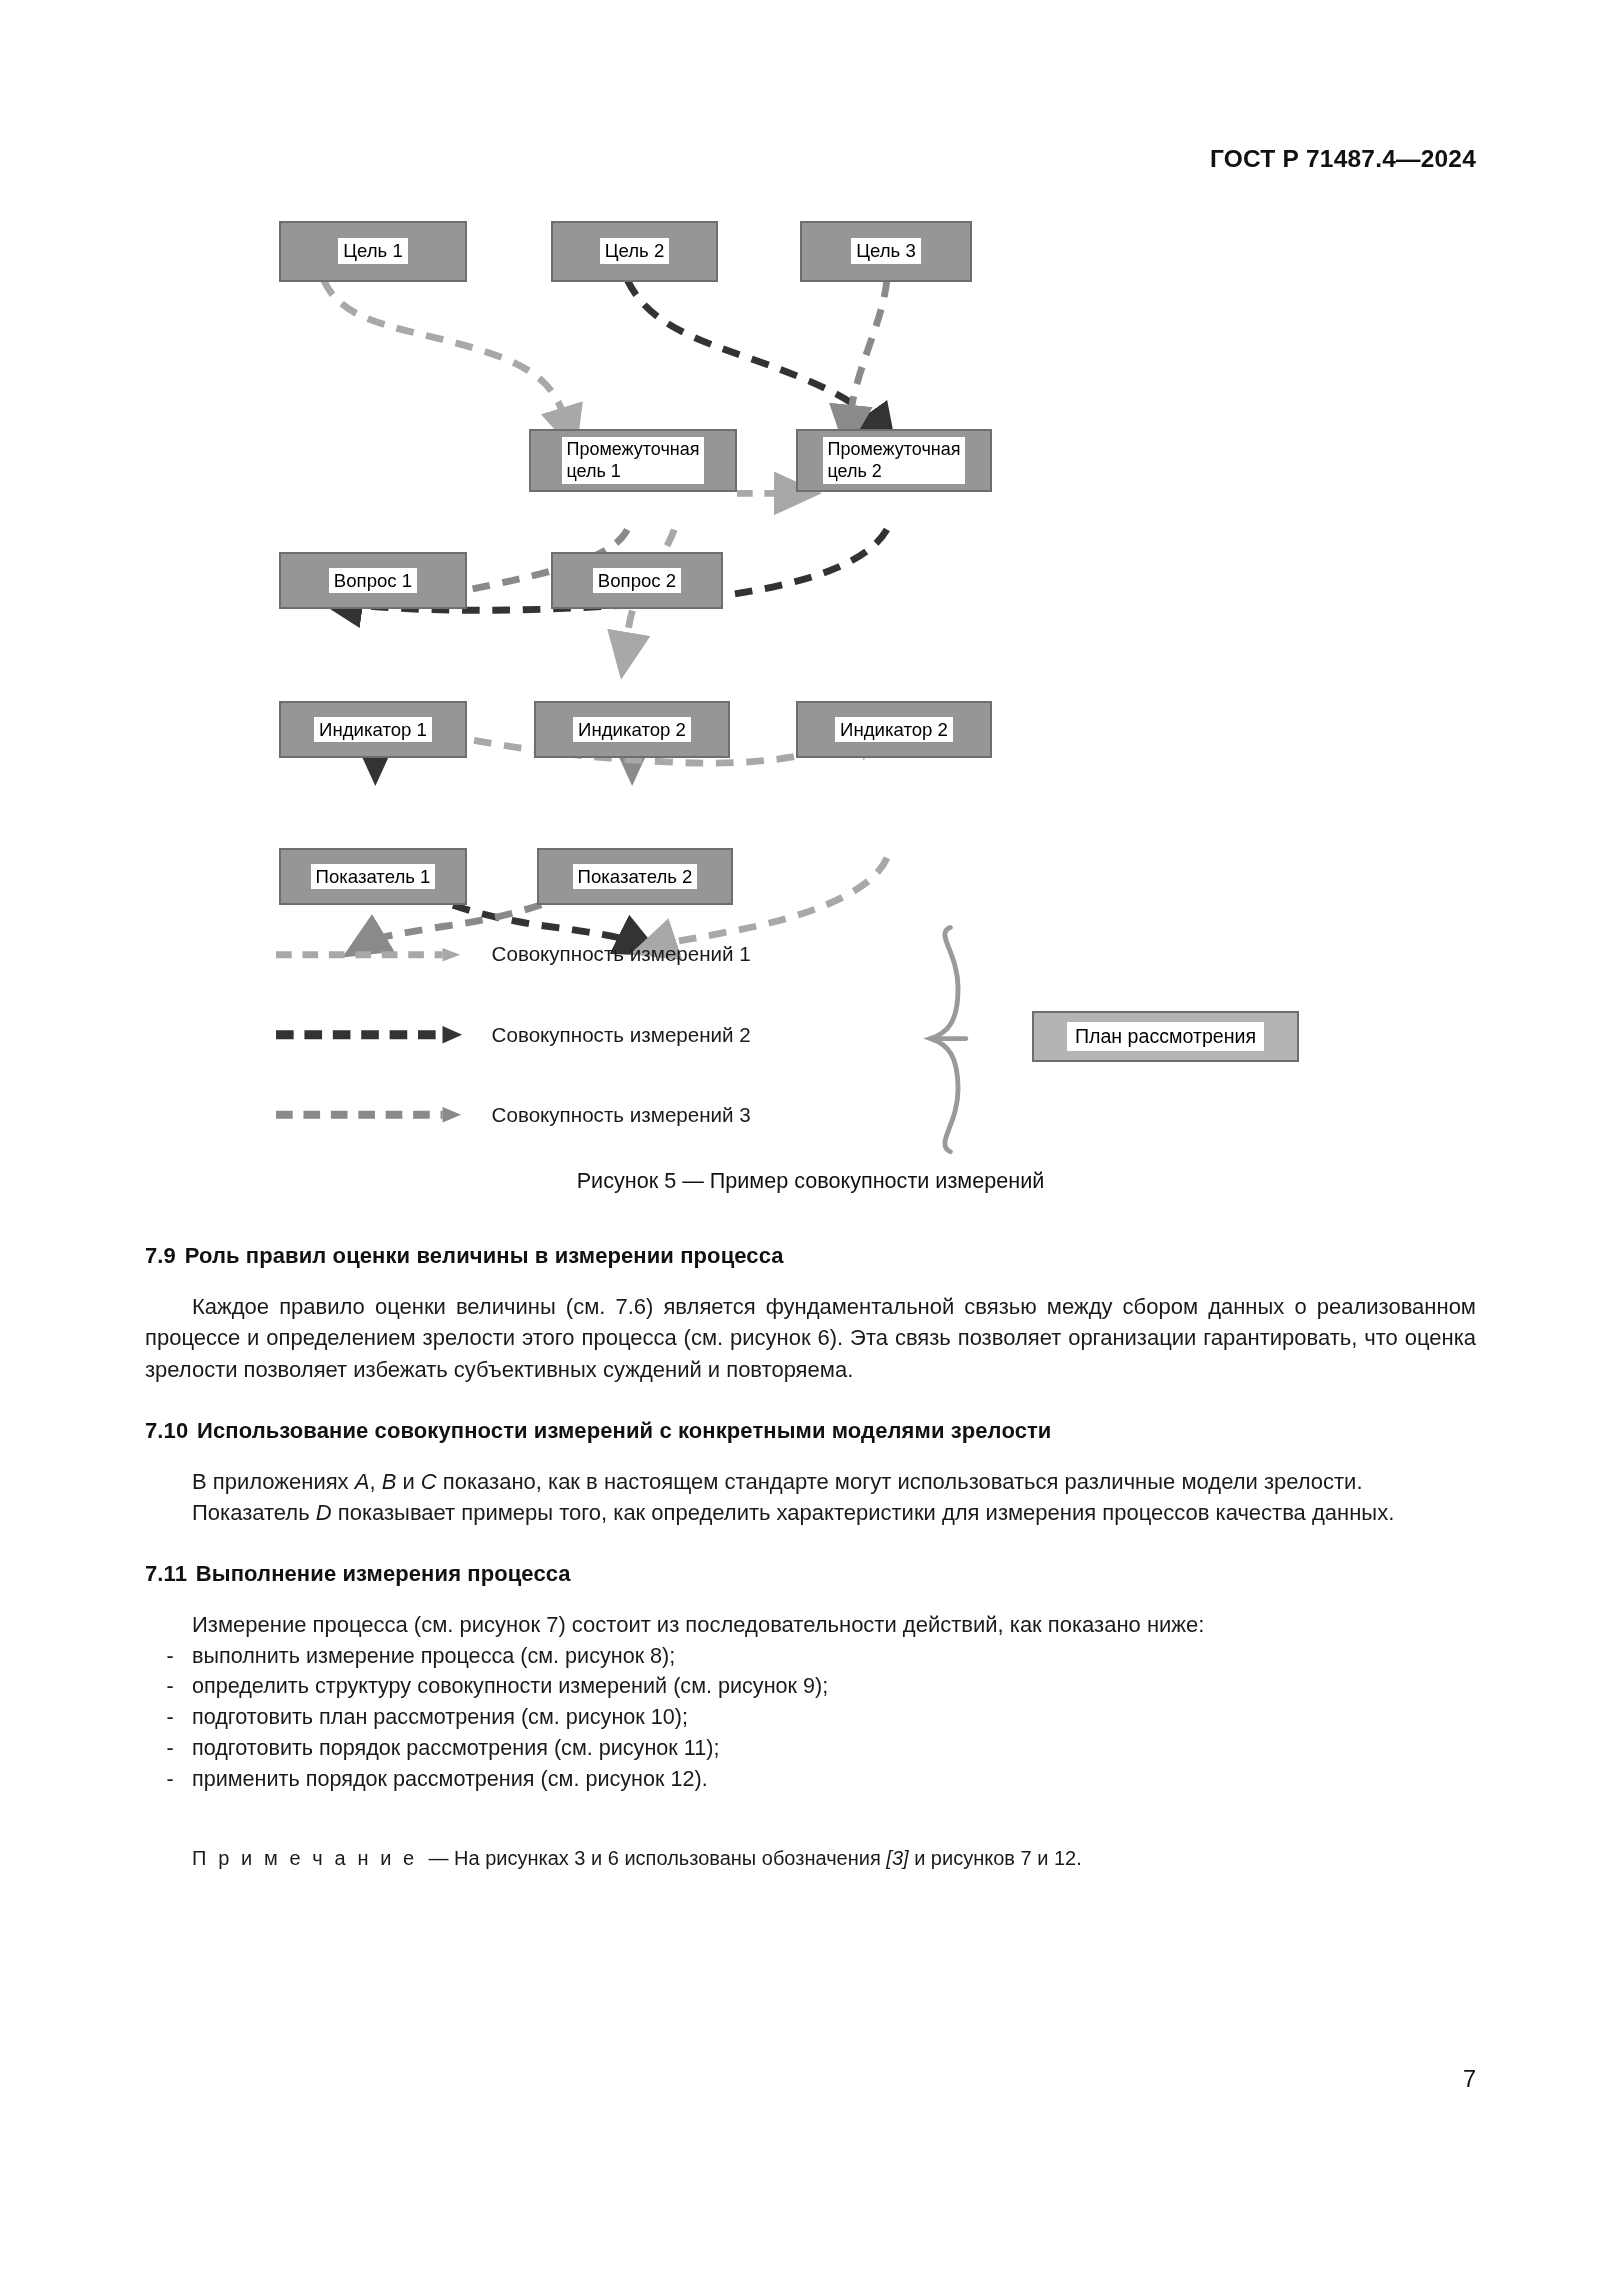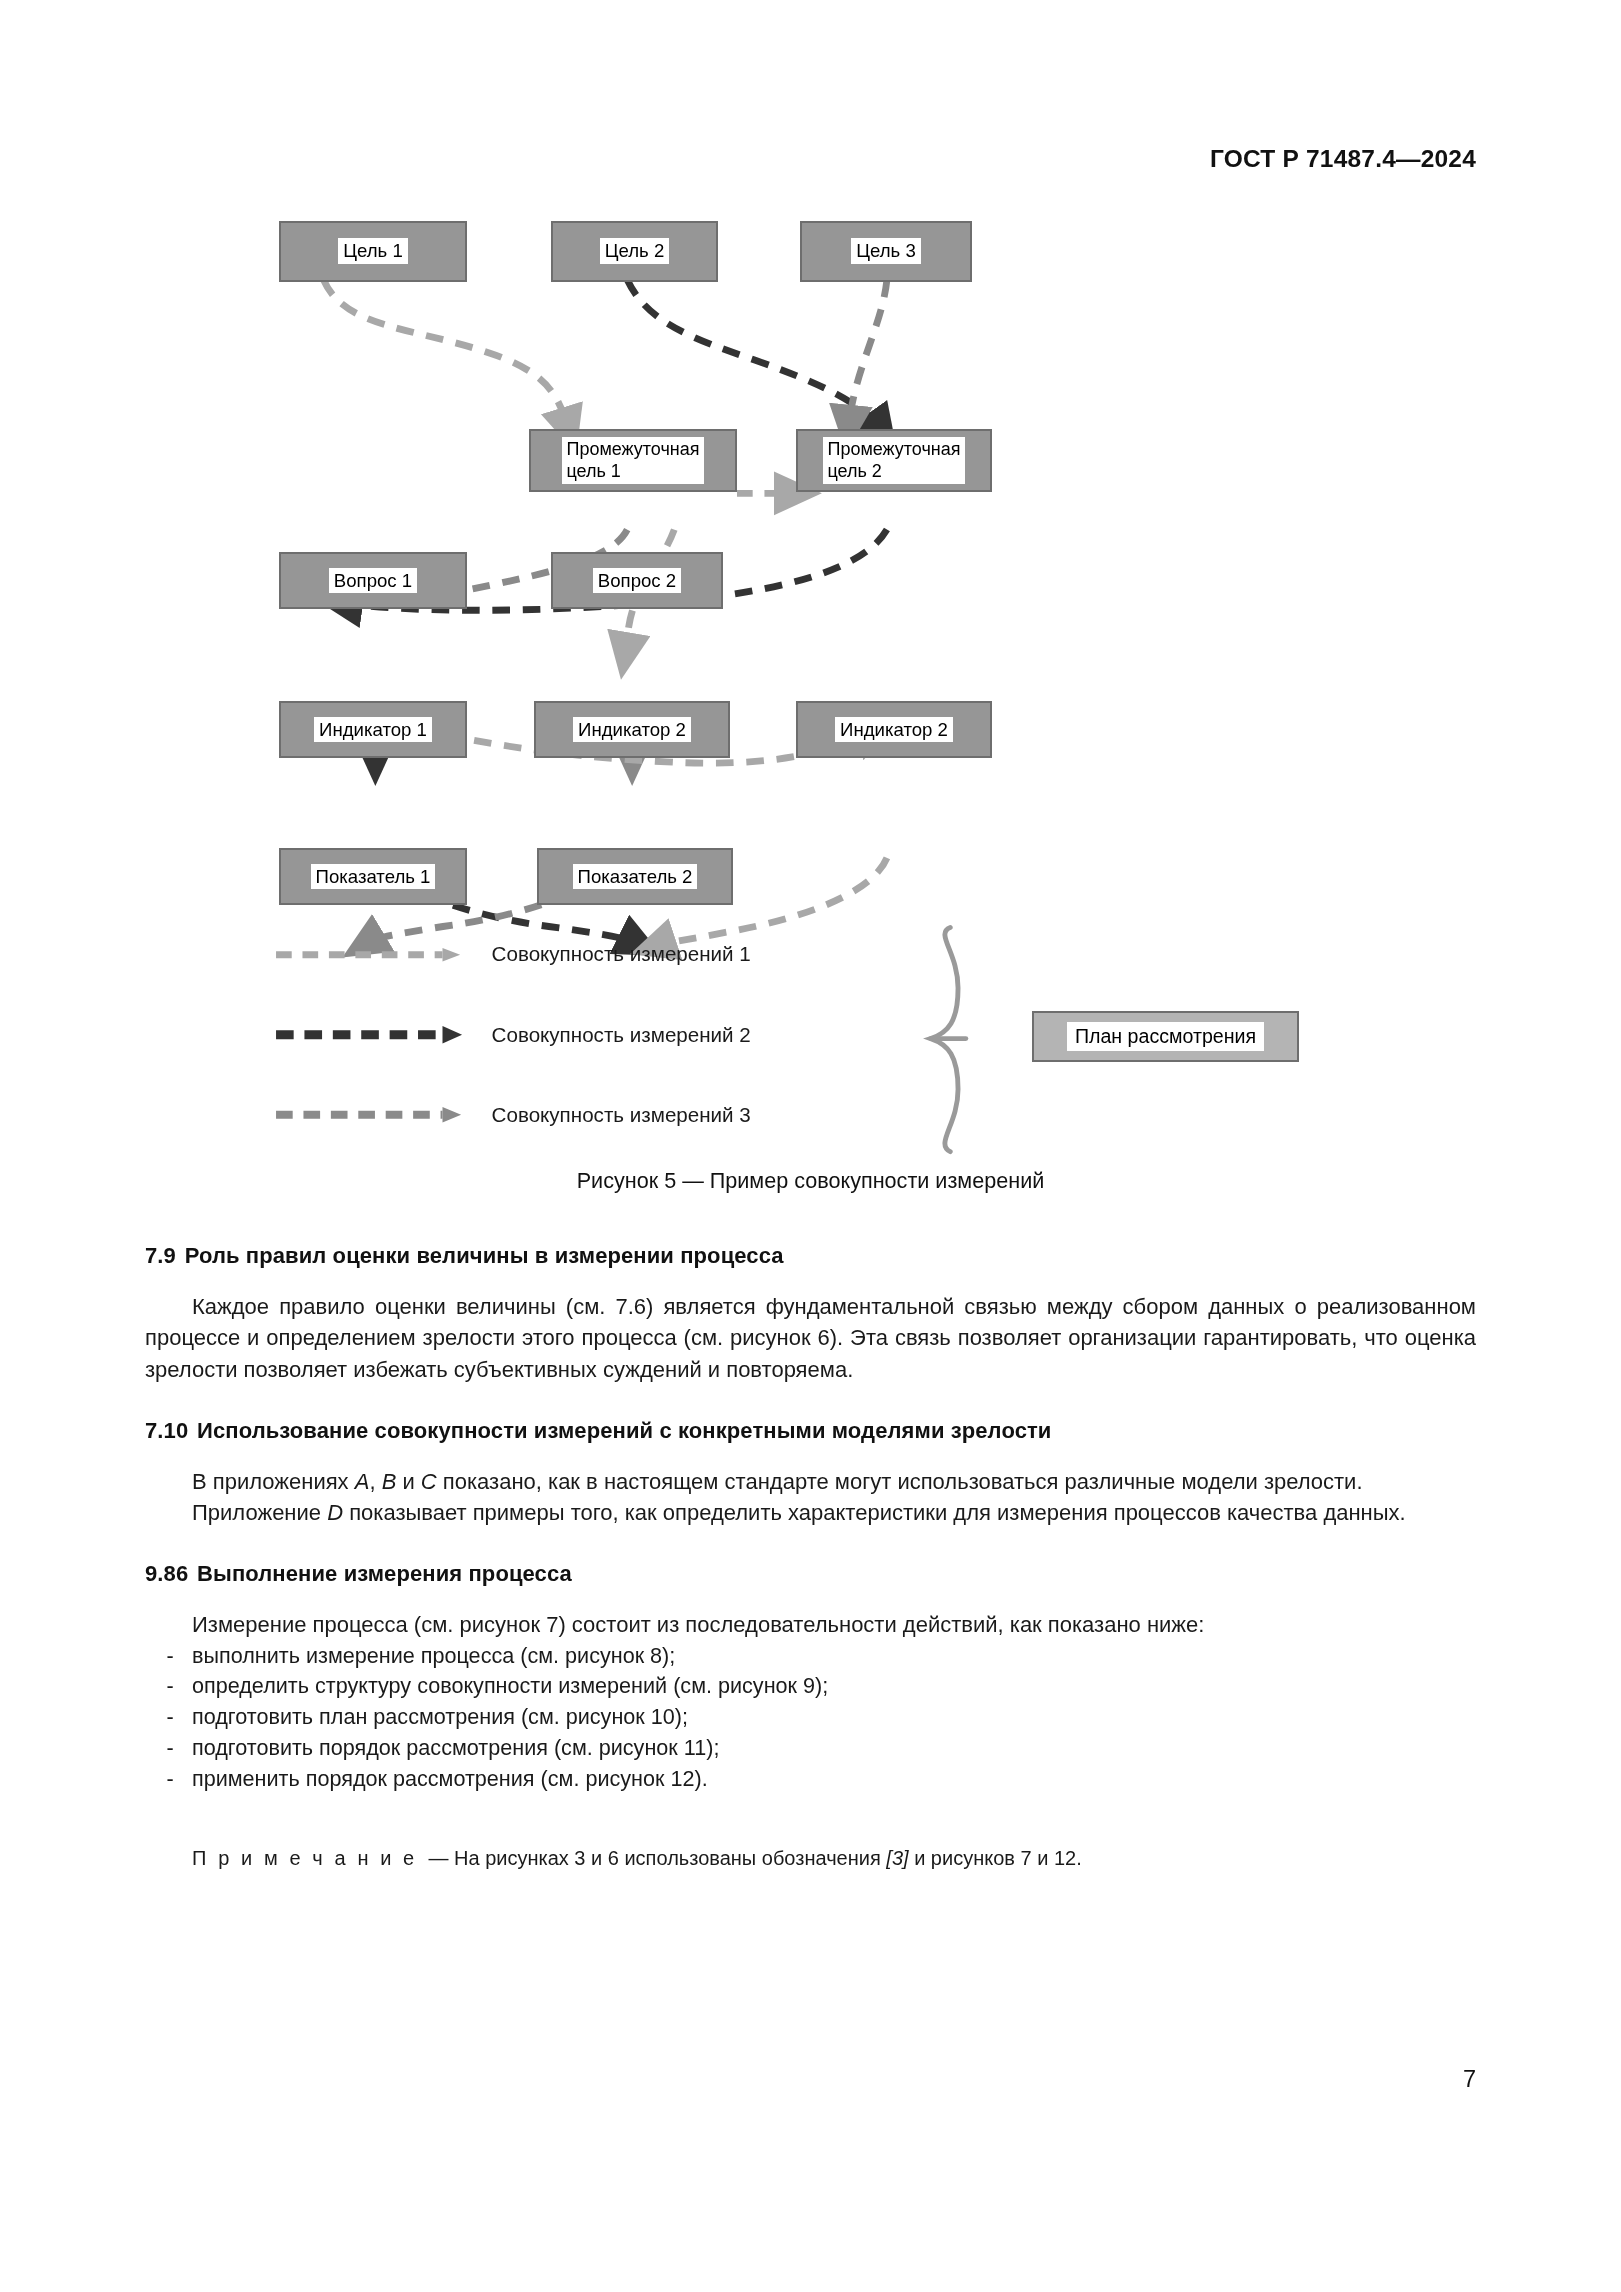--- a/index.html
+++ b/index.html
@@ -234,27 +234,27 @@
     <div class="sp-34"></div>
 
     <h3 class="sec">
       <span class="num">7.10</span><span>Использование совокупности измерений с конкретными моделями зрелости</span>
     </h3>
     <div class="sp-22"></div>
     <p class="para indent">
       <span>В приложениях </span><span class="it">А</span><span>, </span><span class="it">В</span><span> и </span><span class="it">С</span><span> показано, как в настоящем стандарте могут использоваться различные модели зрелости.</span>
     </p>
     <p class="para indent">
-      <span>Приложение </span><span class="it">D</span><span> показывает примеры того, как определить характеристики для измерения процессов качества данных.</span>
+      <span>Показатель </span><span class="it">D</span><span> показывает примеры того, как определить характеристики для измерения процессов качества данных.</span>
     </p>
 
     <div class="sp-34"></div>
 
     <h3 class="sec">
-      <span class="num">9.86</span><span>Выполнение измерения процесса</span>
+      <span class="num">7.11</span><span>Выполнение измерения процесса</span>
     </h3>
     <div class="sp-22"></div>
     <p class="para indent">Измерение процесса (см. рисунок 7) состоит из последовательности действий, как показано ниже:</p>
 
     <ul class="dash">
       <li><span class="bullet">-</span><span>выполнить измерение процесса (см. рисунок 8);</span></li>
       <li><span class="bullet">-</span><span>определить структуру совокупности измерений (см. рисунок 9);</span></li>
       <li><span class="bullet">-</span><span>подготовить план рассмотрения (см. рисунок 10);</span></li>
       <li><span class="bullet">-</span><span>подготовить порядок рассмотрения (см. рисунок 11);</span></li>
       <li><span class="bullet">-</span><span>применить порядок рассмотрения (см. рисунок 12).</span></li>

